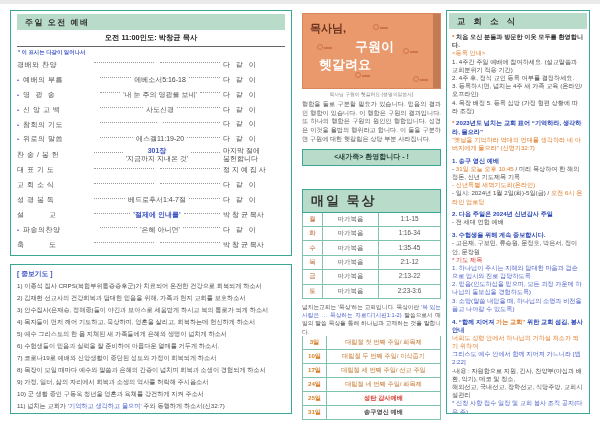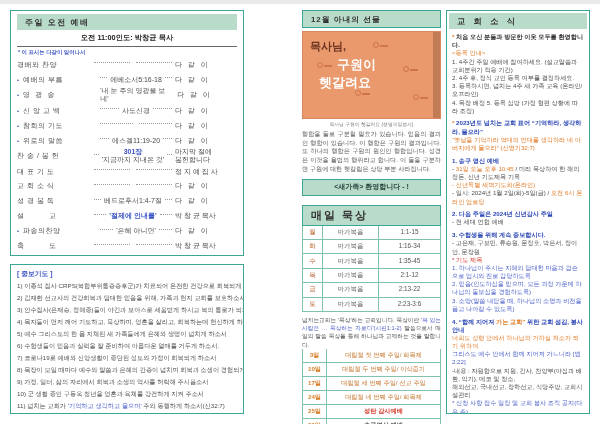--- a/index.html
+++ b/index.html
@@ -12,21 +12,21 @@
     --orange:#e07b28;
     --orange-dk:#c4752c;
     --red:#d2372a;
   }
   *{box-sizing:border-box;margin:0;padding:0;}
   html,body{width:600px;height:424px;background:#ffffff;overflow:hidden;}
   body{font-family:"Liberation Sans","DejaVu Sans",sans-serif;position:relative;color:var(--dark);}
   .scan-edge{position:absolute;top:0;left:0;right:0;height:4px;background:#eaeaea;}
 
   
-  .page-left{position:absolute;left:10px;top:10px;width:234px;height:404px;}
+  .page-left{position:absolute;left:10px;top:10px;width:282px;height:404px;}
   .worship-box{position:absolute;top:0;left:0;right:0;height:246px;border:1.6px solid var(--teal);padding:3px 6px;overflow:hidden;}
   .band{background:var(--band);font-weight:bold;color:#333;}
   .worship-title{padding:2.5px 8px;font-size:8px;letter-spacing:1.5px;}
   .wtime-row{display:flex;justify-content:center;font-size:7.3px;font-weight:bold;color:#222;padding:3px 2px 2.5px;border-bottom:1px solid #666;}
   .wnote{font-size:5.4px;color:var(--blue);font-weight:bold;padding:2px 1px 1px;}
   .wrows{margin-top:1px;}
   .wrow{display:flex;align-items:center;min-height:14.9px;font-size:7px;}
   .wbullet{width:6px;color:var(--blue);font-size:6px;}
   .wlabel{width:74px;letter-spacing:0.5px;white-space:pre;color:#4a4a4a;}
   .wdots{flex:1;border-bottom:1px dotted #9a9a9a;height:1px;margin:0 3px;transform:translateY(-2px);}
@@ -37,32 +37,32 @@
   .prayer-box{position:absolute;top:254px;left:0;right:0;height:150px;border:1.6px solid var(--teal);padding:3px 6px;overflow:hidden;}
   .ptitle{color:var(--blue);font-weight:bold;font-size:6.8px;margin:1px 0 1px;}
   .pline{font-size:6.2px;line-height:1.93;color:#4c4c4c;white-space:nowrap;}
 
   
   .page-right{position:absolute;left:302px;top:10px;width:288px;height:404px;}
   .col-a{position:absolute;left:0;top:0;width:139px;}
   .col-b{position:absolute;left:144px;top:0;width:144px;height:404px;border:1.6px solid var(--teal);overflow:hidden;}
 
   .boxed-band{border:1.4px solid var(--teal);padding:2.5px 8px;font-size:7.8px;letter-spacing:1px;}
-  .cover{height:88px;margin-top:3px;background:#e9996c;border:1px solid #d8875c;position:relative;overflow:hidden;}
+  .cover{height:76px;margin-top:3px;background:#e9996c;border:1px solid #d8875c;position:relative;overflow:hidden;}
   .cover-spine{position:absolute;right:0;top:0;bottom:0;width:7px;background:rgba(90,50,30,0.28);}
   .cv1{position:absolute;left:7px;top:7px;color:#6b3220;font-size:11px;font-weight:bold;}
-  .cv2{position:absolute;left:34px;top:24px;color:#ffffff;font-size:13px;font-weight:bold;}
+  .cv2{position:absolute;left:52px;top:24px;color:#ffffff;font-size:13px;font-weight:bold;}
   .cv3{position:absolute;left:16px;top:42px;color:#ffffff;font-size:13px;font-weight:bold;text-align:right;}
   .key{position:absolute;width:6px;height:6px;border:1.4px solid rgba(205,115,72,0.95);border-radius:50%;}
   .key::after{content:"";position:absolute;left:5.5px;top:2px;width:8px;height:1.6px;background:rgba(205,115,72,0.95);}
   .caption{font-size:4.8px;color:#777;text-align:center;margin-top:2px;}
   .desc{font-size:6.15px;color:#555;line-height:1.42;margin-top:3px;text-align:justify;}
   .welcome{margin-top:5px;border:1.4px solid var(--teal);background:var(--band);color:#24403a;font-weight:bold;font-size:7px;text-align:center;padding:2.5px 0;}
 
-  .sub-band{margin-top:9px;border:1.2px solid var(--teal);background:var(--band);font-weight:bold;font-size:11px;color:#333;padding:2px 8px;letter-spacing:2px;}
+  .sub-band{margin-top:23px;border:1.2px solid var(--teal);background:var(--band);font-weight:bold;font-size:13px;color:#333;padding:2px 8px;letter-spacing:2px;}
   .mrow,.srow{display:flex;border:1px solid var(--teal-light);border-top:none;align-items:stretch;}
   .mday{width:20px;text-align:center;border-right:1px solid var(--teal-light);padding:2.2px 0;color:#b85c2a;font-size:6.4px;}
   .mbook{width:56px;text-align:center;border-right:1px solid var(--teal-light);padding:2.2px 0;color:#555;font-size:6.4px;}
   .mrange{flex:1;text-align:center;padding:2.2px 0;color:#555;font-size:6.4px;}
   .mnote{font-size:5.7px;line-height:1.45;margin-top:4px;text-align:justify;}
 
   .sday{width:24px;text-align:center;border-right:1px solid var(--teal-light);padding:2px 0;color:#d77f2a;font-weight:bold;font-size:6.2px;}
   .sevent{flex:1;text-align:center;padding:2px 0;font-size:6.2px;color:#555;}
   .sevent[data-variant="o"]{color:var(--orange-dk);}
   .sevent[data-variant="r"]{color:var(--red);font-weight:bold;}
@@ -319,21 +319,20 @@
 
         <div class="pline"><span class="sg d">11) 넘치는 교회가 </span><span class="sg bl">'기억하고 생각하고 물으며'</span><span class="sg d"> 주와 동행하게 하소서(신32:7)</span></div>
       </div>
   </div>
 
 </div>
 
 <div class="page-right">
 
   <div class="col-a">
-    <div class="band boxed-band">12월 아내의 선물</div>
 
     <div class="cover">
       <span class="key" style="left:14px;top:30px;"></span>
       <span class="key" style="left:70px;top:10px;"></span>
       <span class="key" style="left:100px;top:34px;"></span>
       <span class="key" style="left:52px;top:58px;"></span>
       <span class="key" style="left:110px;top:62px;"></span>
       <span class="cv1">목사님,</span>
       <span class="cv2">구원이</span>
       <span class="cv3">헷갈려요</span>

